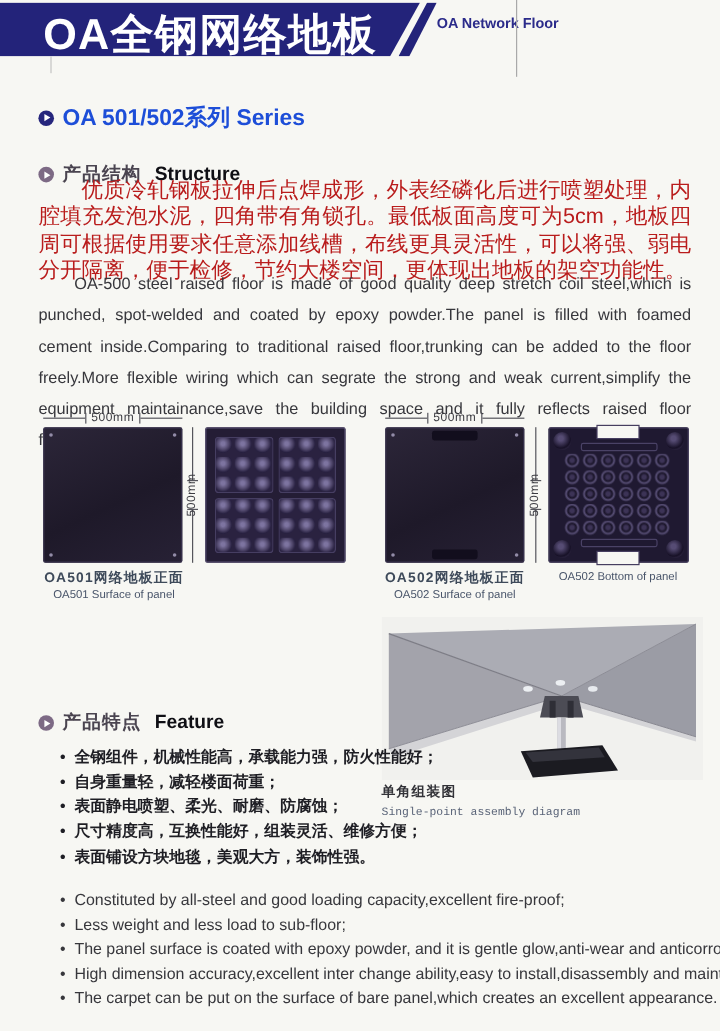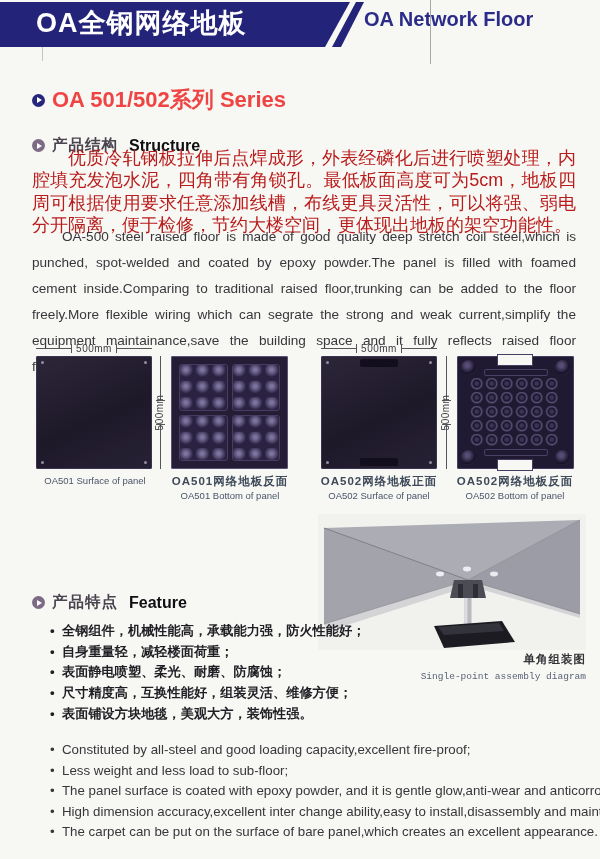--- a/index.html
+++ b/index.html
@@ -4,34 +4,34 @@
 <style>
   html,body{margin:0;padding:0;}
   body{font-family:"Liberation Sans","DejaVu Sans",sans-serif;background:#e8e8e4;}
   .page{position:relative;width:600px;height:859px;background:#f7f7f3;overflow:hidden;margin:0 auto;}
 
   
   .hdr-block{position:absolute;left:0;top:2px;width:350px;height:45px;background:#23237a;
     clip-path:polygon(0 0,100% 0,calc(100% - 25px) 100%,0 100%);}
   .hdr-sliver{position:absolute;left:332px;top:2px;width:42px;height:45px;background:#23237a;
     clip-path:polygon(24px 0,32px 0,9px 100%,0 100%);}
-  .hdr-title{position:absolute;left:36px;top:5px;color:#ffffff;font-size:27px;font-weight:bold;
+  .hdr-title{position:absolute;left:36px;top:5px;color:#ffffff;font-size:36px;font-weight:bold;
     letter-spacing:1px;white-space:nowrap;}
-  .hdr-en{position:absolute;left:364px;top:11px;color:#2b2b8a;font-weight:bold;font-size:20px;
+  .hdr-en{position:absolute;left:364px;top:11px;color:#2b2b8a;font-weight:bold;font-size:12px;
     line-height:17px;white-space:nowrap;}
   .hdr-vline{position:absolute;left:430px;top:0;width:1px;height:64px;background:#a9a9a9;}
   .hdr-tick{position:absolute;left:42px;top:47px;width:1px;height:14px;background:#c4c4c4;}
 
   
   .sec-head{position:absolute;display:flex;align-items:center;gap:7px;white-space:nowrap;}
   .play-icon{width:13px;height:13px;border-radius:50%;display:inline-flex;align-items:center;
     justify-content:center;flex:0 0 auto;}
   .play-icon::after{content:"";width:0;height:0;border-style:solid;border-width:3.5px 0 3.5px 5.5px;
     border-color:transparent transparent transparent #ffffff;margin-left:1.5px;}
-  .series-head{left:32px;top:85px;font-size:22px;font-weight:bold;color:#ef4444;}
+  .series-head{left:32px;top:85px;font-size:19px;font-weight:bold;color:#1d4ed8;}
   .sub-head-cn{font-size:15.5px;font-weight:600;color:#4a4450;letter-spacing:1px;}
   .sub-head-en{font-size:16px;font-weight:bold;color:#0f0f14;margin-left:4px;}
 
   
   .para{position:absolute;left:32px;width:544px;text-align:justify;}
   .para-cn{top:147px;font-size:18px;line-height:22.4px;color:#b91c1c;text-indent:2em;font-weight:500;}
   .para-en{top:224px;font-size:13.6px;line-height:26px;color:#37373c;text-indent:2.2em;}
 
   
   .hdim{position:absolute;height:12px;display:flex;align-items:center;color:#3c3c42;font-size:10px;}
@@ -72,21 +72,21 @@
   .ccircle.tl{left:4px;top:4px}.ccircle.tr{right:4px;top:4px}
   .ccircle.bl{left:4px;bottom:4px}.ccircle.br{right:4px;bottom:4px}
 
   
   .caption{position:absolute;top:474px;text-align:center;}
   .cap-cn{font-size:11.5px;color:#3e4a5a;letter-spacing:1px;font-weight:600;white-space:nowrap;}
   .cap-en{font-size:9.5px;color:#49556a;margin-top:1px;white-space:nowrap;}
 
   
   .assembly{position:absolute;left:318px;top:514px;width:268px;height:136px;}
-  .asm-caption{position:absolute;left:318px;top:652px;width:268px;text-align:right;}
+  .asm-caption{position:absolute;left:318px;top:652px;width:268px;text-align:left;}
   .asm-cn{font-size:11.5px;color:#333338;font-weight:600;letter-spacing:1px;}
   .asm-en{font-size:9.5px;color:#5a6478;margin-top:4px;font-family:Liberation Mono, monospace;}
 
   
   .blist{position:absolute;left:50px;margin:0;padding:0;list-style:none;}
   .blist li{position:relative;padding-left:12px;white-space:nowrap;}
   .blist li::before{content:"\2022";position:absolute;left:0;top:0;}
   .blist-cn{top:621px;font-size:13.2px;line-height:20.7px;font-weight:600;color:#1e1e24;}
   .blist-en{top:740px;font-size:13.3px;line-height:20.5px;color:#37373c;}
 </style>
@@ -171,32 +171,28 @@
     <span class="ridge top"></span>
     <span class="ridge bot"></span>
     <span class="dimple-field"></span>
     <span class="ccircle tl"></span>
     <span class="ccircle tr"></span>
     <span class="ccircle bl"></span>
     <span class="ccircle br"></span>
   </div>
 
   <div class="caption" style="left:20px;width:150px">
+    <div class="cap-cn">OA501网络地板正面</div>
     <div class="cap-en">OA501 Surface of panel</div>
-  </div>
-  <div class="caption" style="left:155px;width:150px">
-    <div class="cap-cn">OA501网络地板反面</div>
-    <div class="cap-en">OA501 Bottom of panel</div>
   </div>
   <div class="caption" style="left:304px;width:150px">
     <div class="cap-cn">OA502网络地板正面</div>
     <div class="cap-en">OA502 Surface of panel</div>
   </div>
   <div class="caption" style="left:440px;width:150px">
-    <div class="cap-cn">OA502网络地板反面</div>
     <div class="cap-en">OA502 Bottom of panel</div>
   </div>
 
   <div class="assembly">
     <svg width="268" height="136" viewBox="0 0 268 136" xmlns="http://www.w3.org/2000/svg">
       <rect x="0" y="0" width="268" height="136" fill="#f1f1ee"></rect>
       <polygon points="6,14 150,66 6,110" fill="#a3a3ab"></polygon>
       <polygon points="6,14 262,6 150,66" fill="#abacb4"></polygon>
       <polygon points="262,6 262,100 150,66" fill="#9b9ca5"></polygon>
       <polygon points="6,110 150,66 262,100 262,104 152,72 10,117" fill="#d4d4d7"></polygon>

